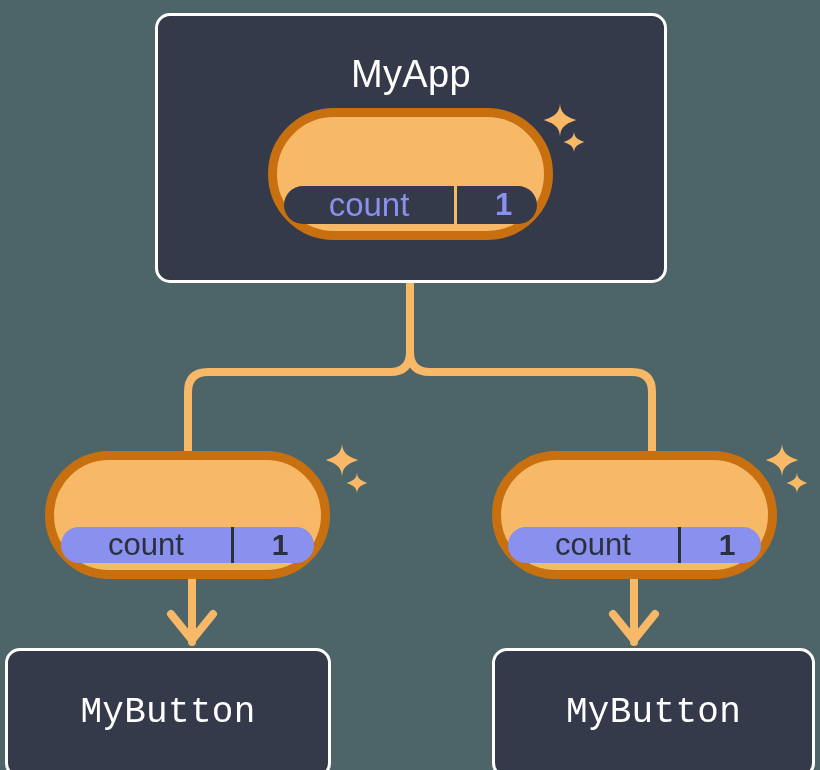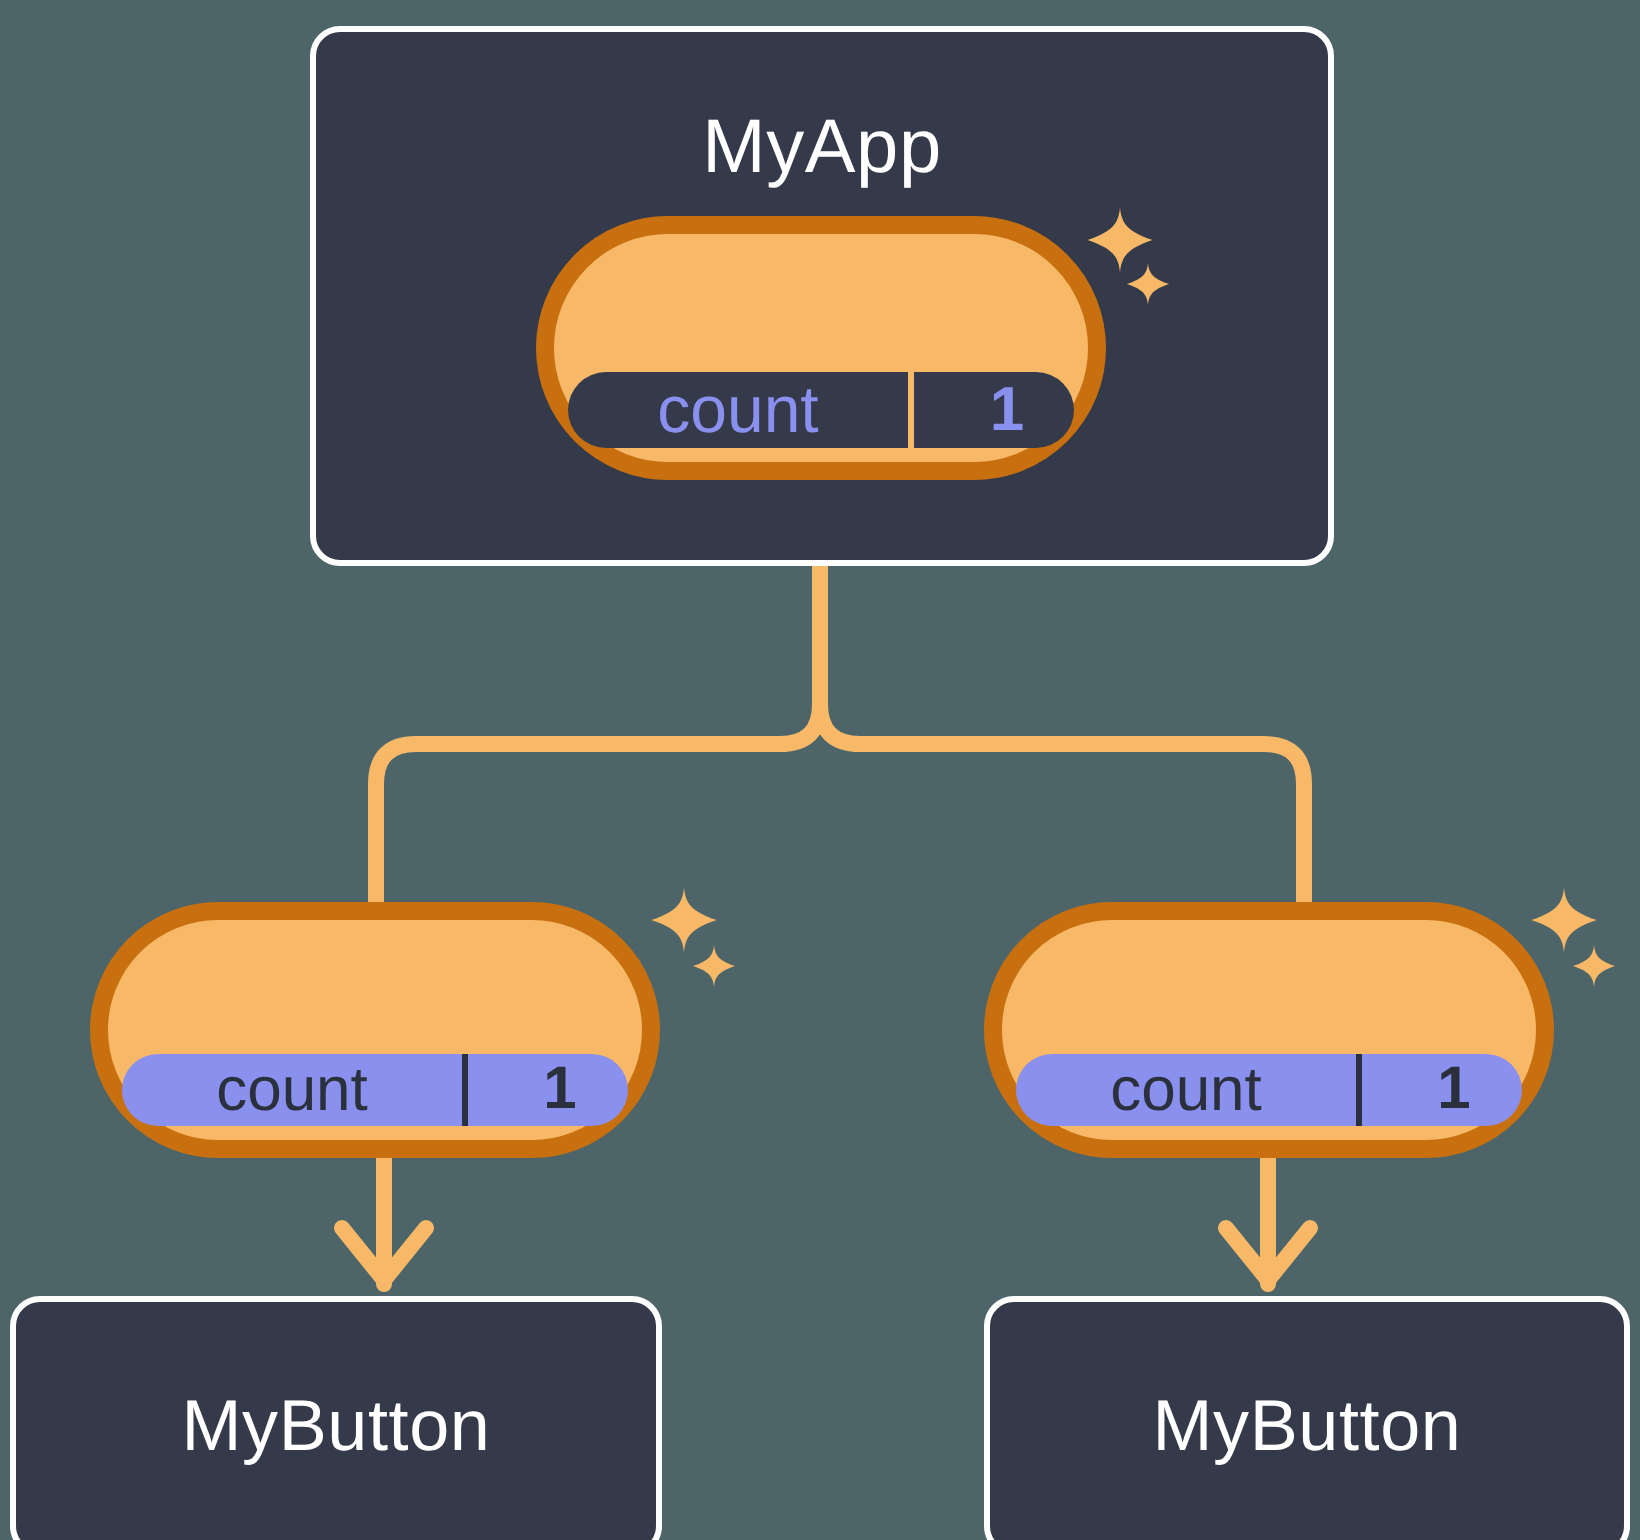--- a/index.html
+++ b/index.html
@@ -71,20 +71,21 @@
     top: 648px;
     width: 323px;
     height: 130px;
   }
   .btn-card .card-title {
     position: absolute;
     left: 0;
     right: 0;
     top: 41px;
     font-size: 36px;
+    font-family: Liberation Mono, monospace;
   }
 
   
   .pill-wrap {
     position: absolute;
   }
   .pill {
     position: relative;
     box-sizing: border-box;
     border-radius: 999px;

